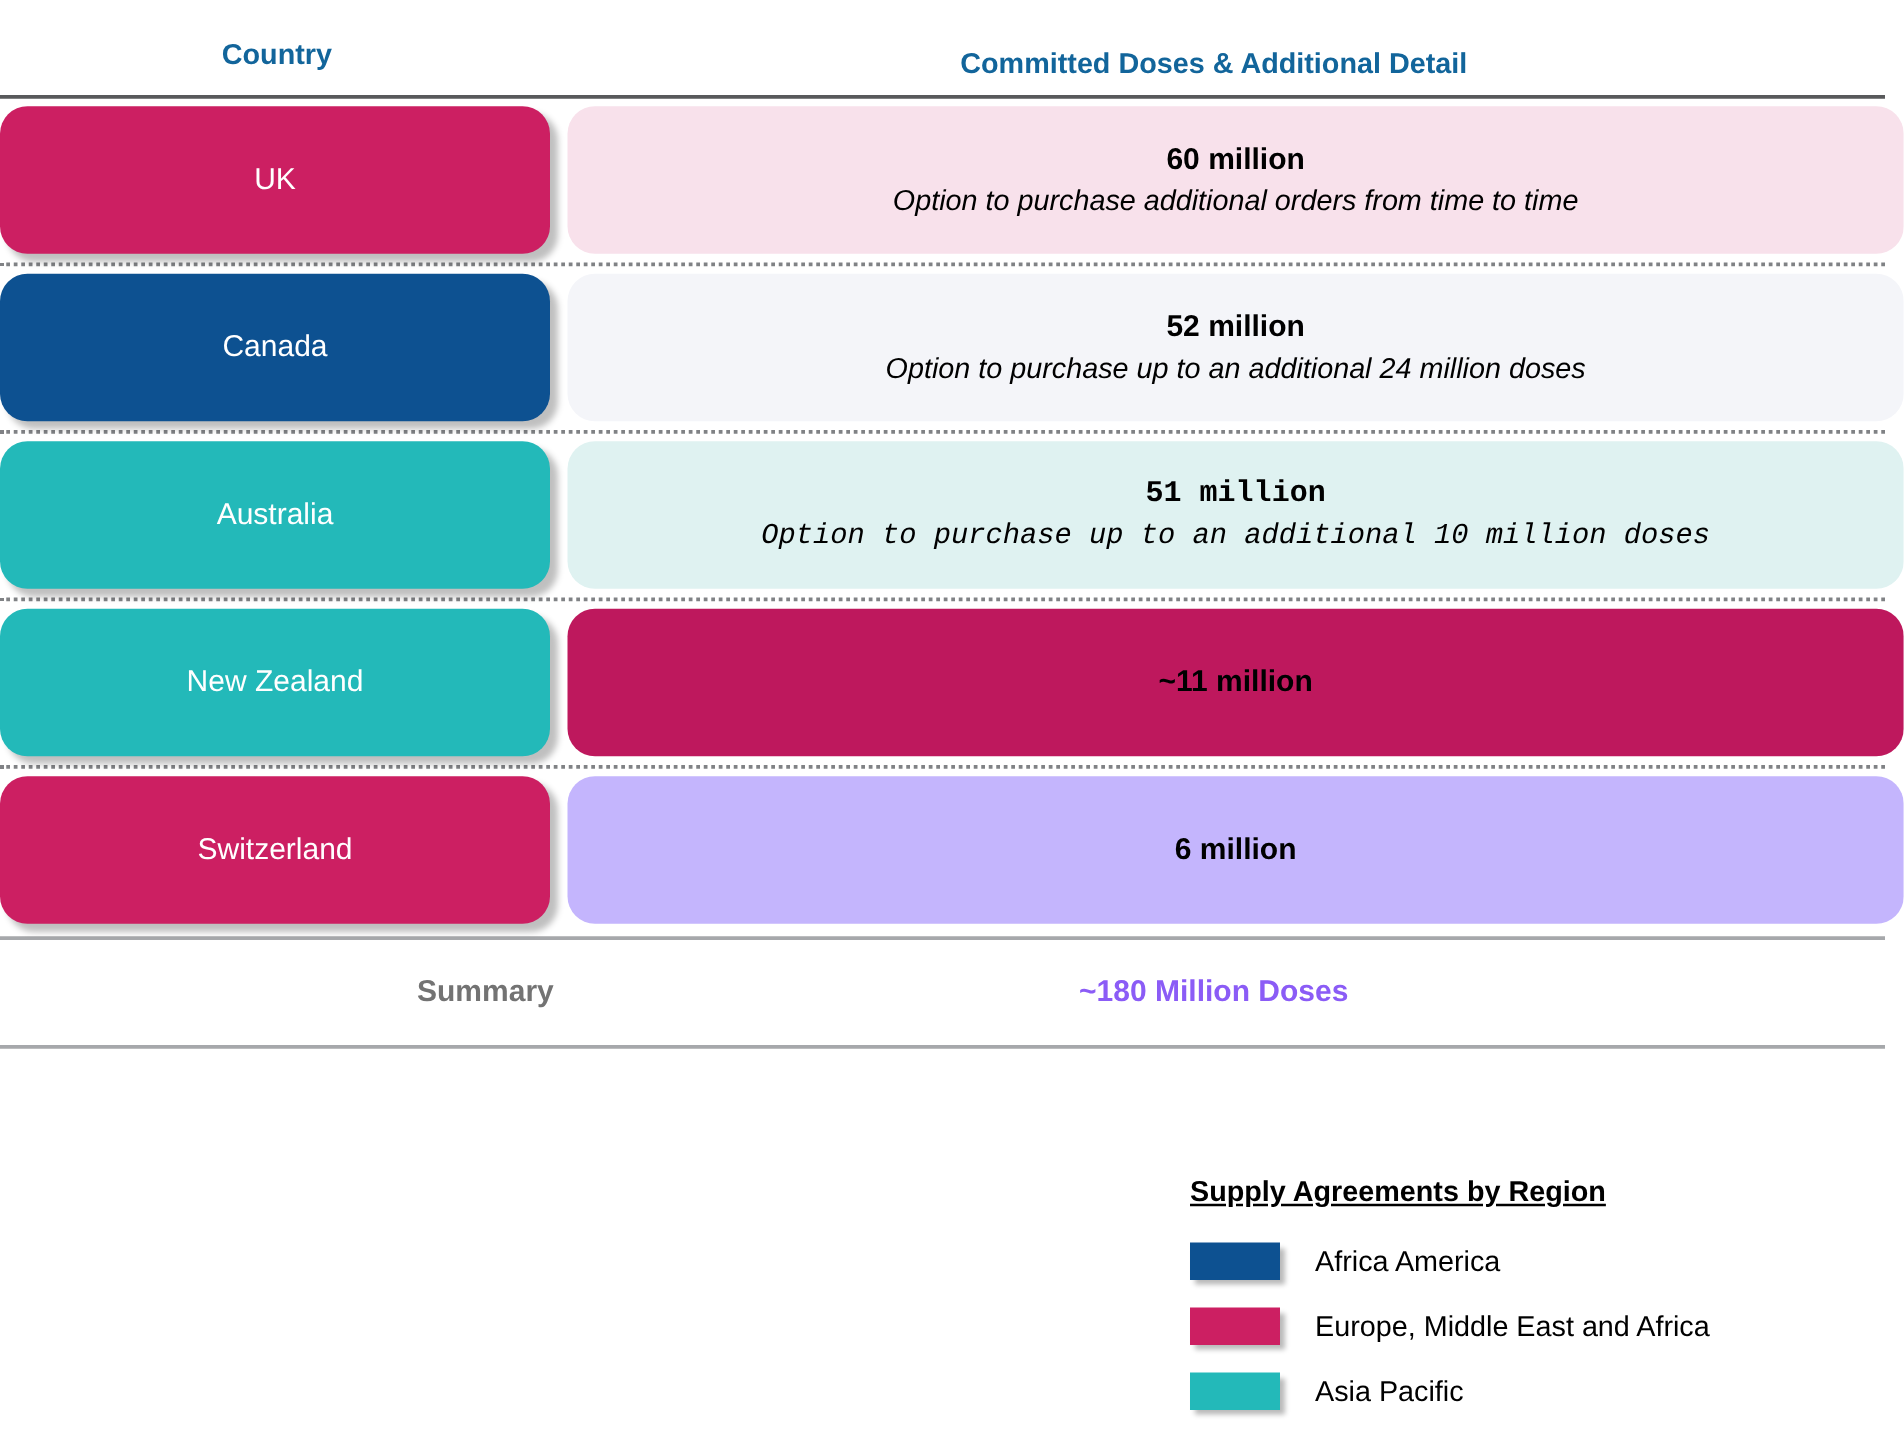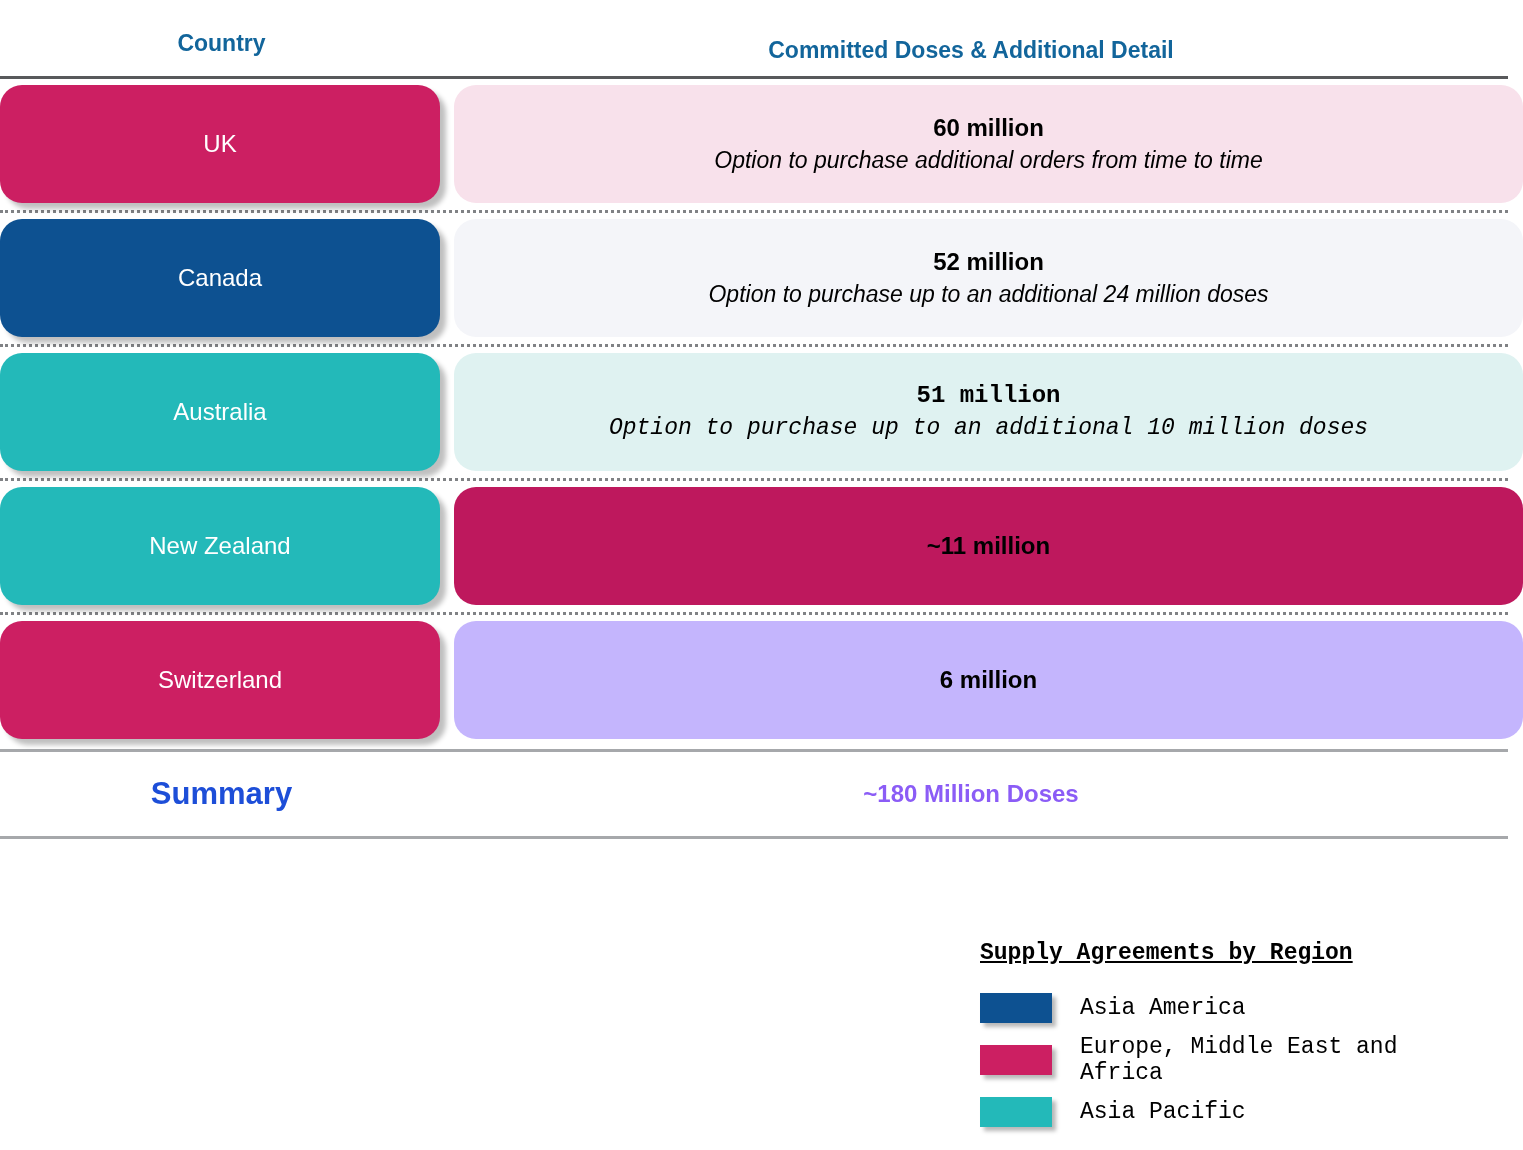--- a/index.html
+++ b/index.html
@@ -107,41 +107,40 @@
   }
 
   
   .summary-row {
     display: flex;
     align-items: center;
     height: 84px;
   }
   .summary-label {
     width: 443px;
-    text-align: center;
-    font-weight: bold;
-    font-size: 31px;
-    color: #1d4ed8;
+    text-align: right;
+    font-weight: bold;
+    font-size: 24px;
+    color: #737373;
   }
   .summary-value {
     flex: 1;
     text-align: center;
     font-weight: bold;
     font-size: 24px;
     color: #8b5cf6;
     padding-right: 24px;
   }
 
   
   .legend {
     position: absolute;
-    left: 980px;
+    left: 952px;
     top: 940px;
     width: 500px;
-    font-family: Liberation Mono, monospace;
   }
   .legend-title {
     font-size: 23px;
     font-weight: bold;
     color: #000;
     text-decoration: underline;
     margin-bottom: 16px;
   }
   .legend-item {
     display: flex;
@@ -230,21 +229,21 @@
     <div class="summary-label">Summary</div>
     <div class="summary-value">~180 Million Doses</div>
   </div>
   <div class="rule-grey"></div>
 
   <div class="legend">
     <div class="legend-title">Supply Agreements by Region</div>
 
     <div class="legend-item">
       <span class="legend-swatch" style="background:#0d5191;"></span>
-      <span class="legend-label">Asia America</span>
+      <span class="legend-label">Africa America</span>
     </div>
 
     <div class="legend-item">
       <span class="legend-swatch" style="background:#cc1f62;"></span>
       <span class="legend-label">Europe, Middle East and Africa</span>
     </div>
 
     <div class="legend-item">
       <span class="legend-swatch" style="background:#23b9b9;"></span>
       <span class="legend-label">Asia Pacific</span>

